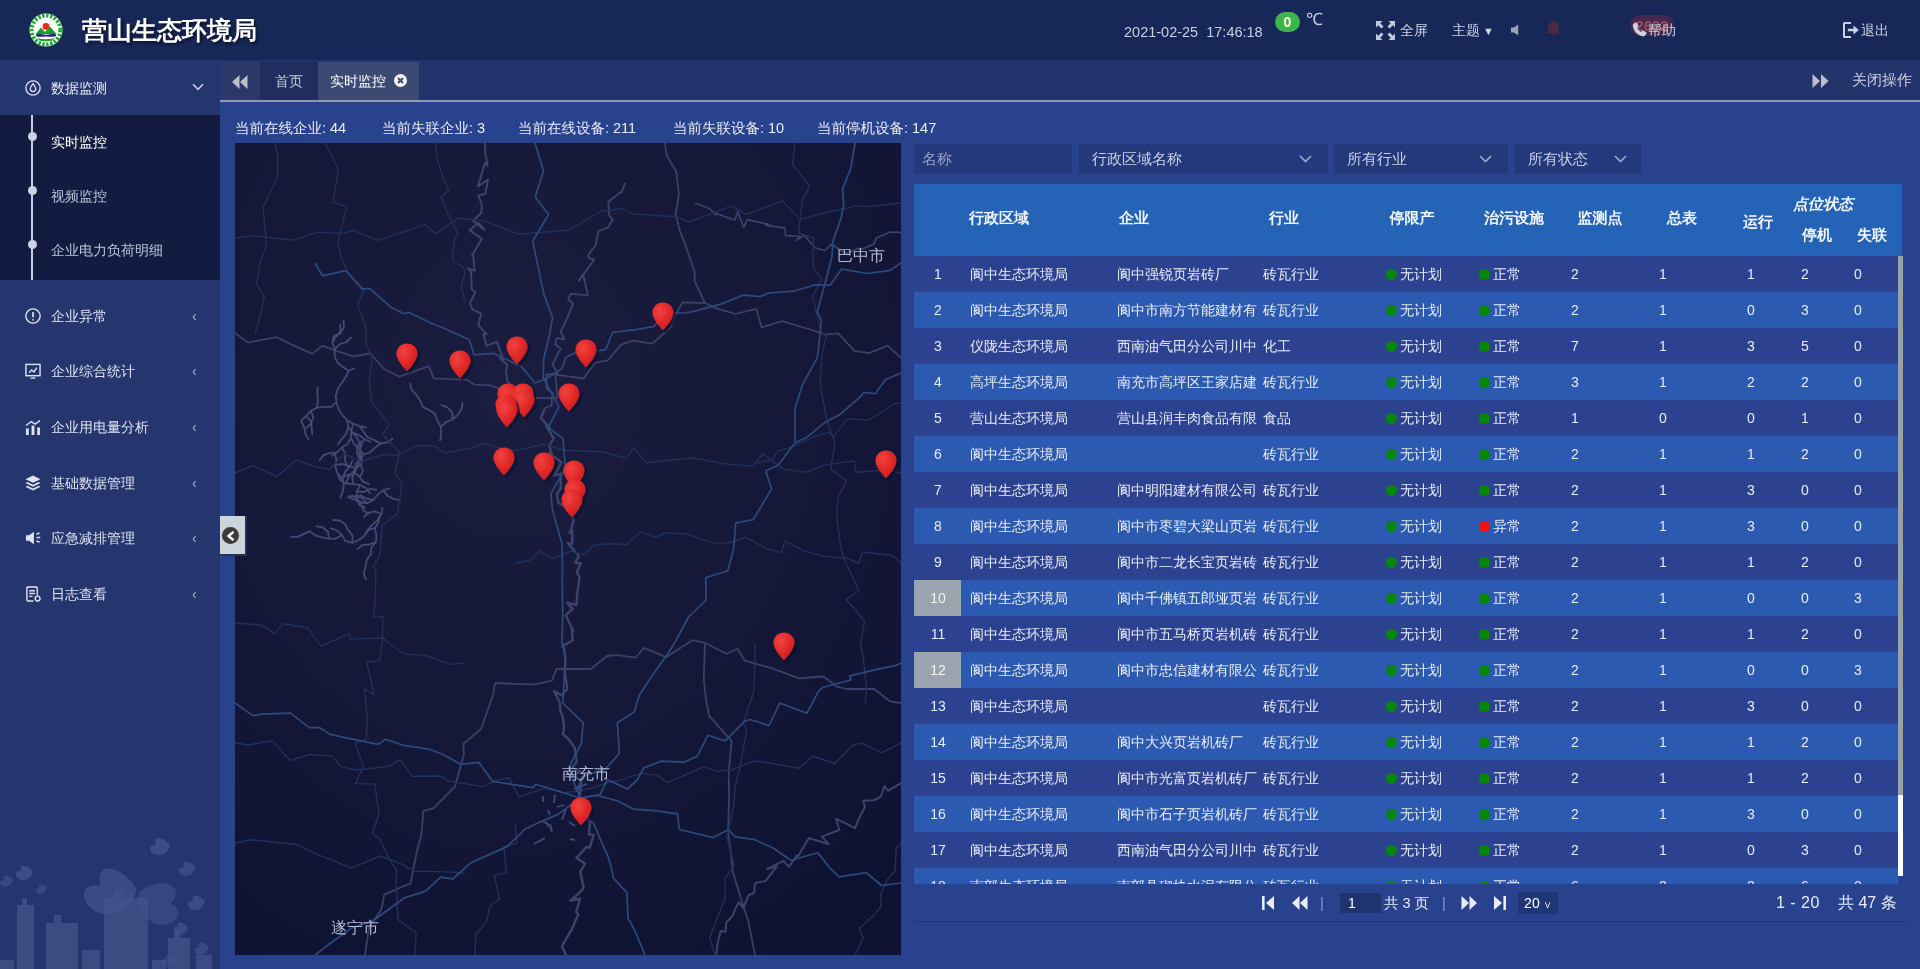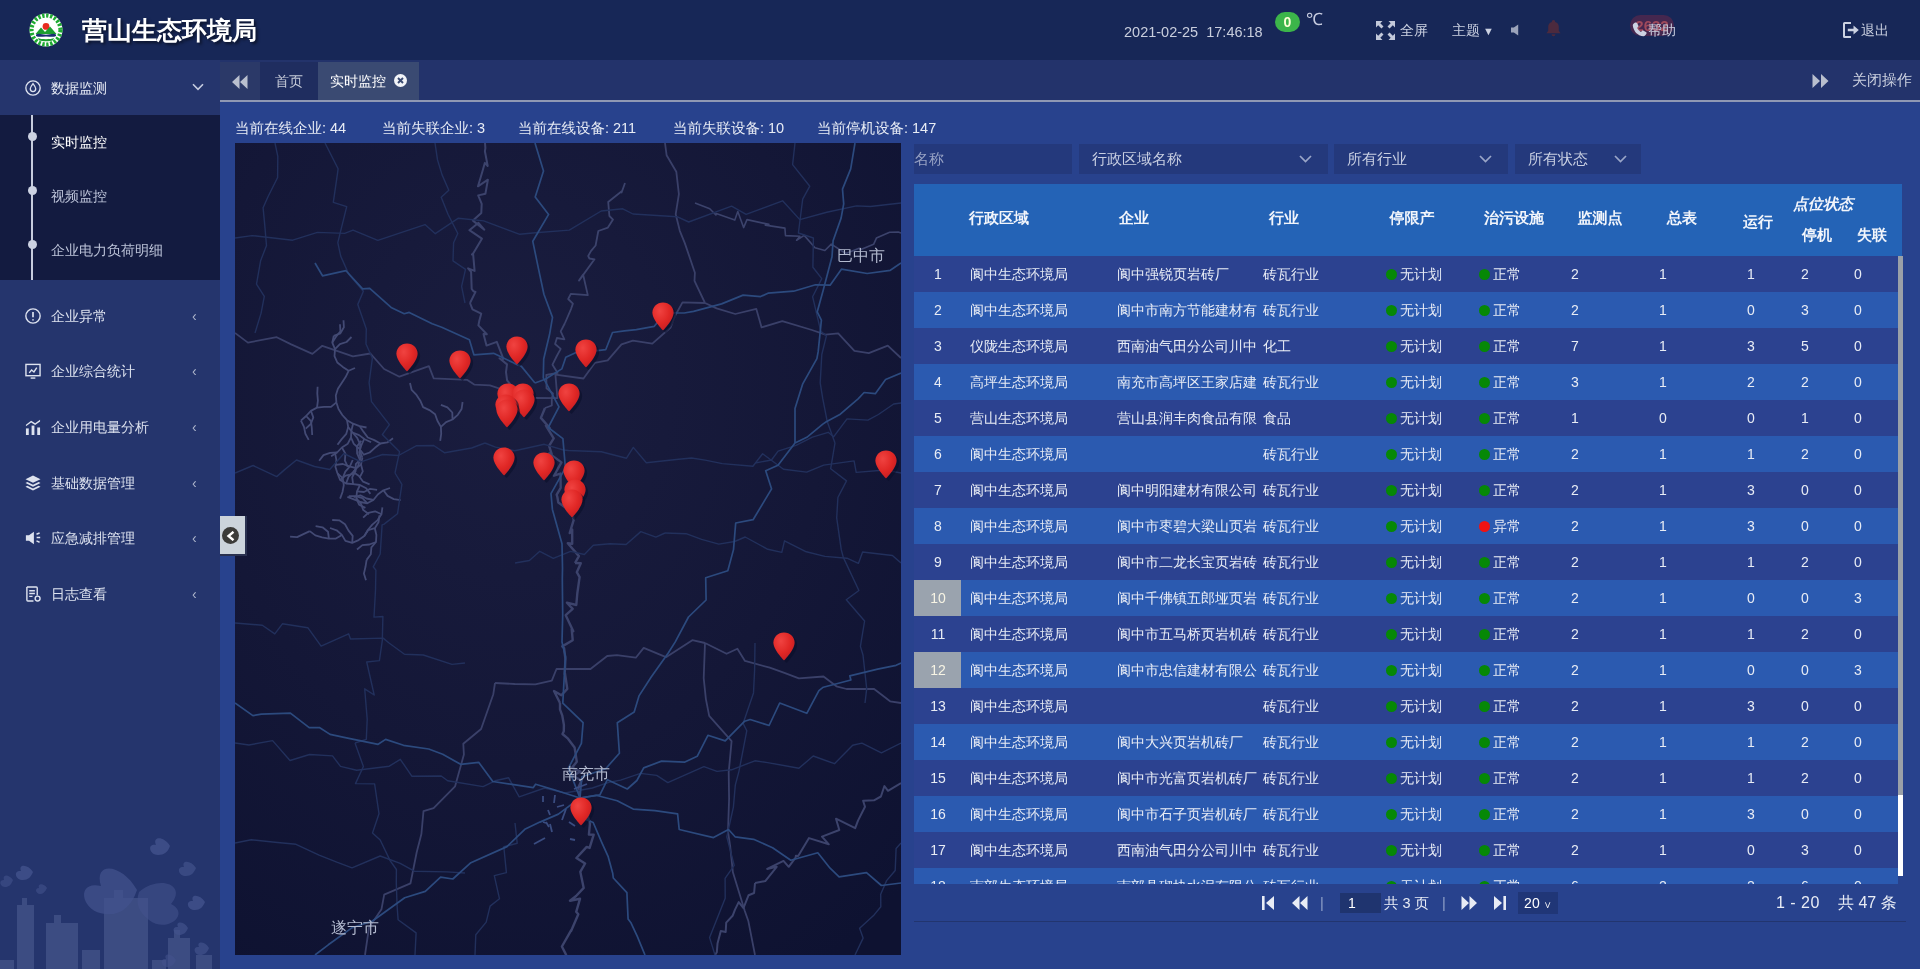--- a/index.html
+++ b/index.html
@@ -435,21 +435,21 @@
 </svg>
   </div>
 
 <div id="colbtn">
   <div class="abs" style="left:2px;top:11px;width:17px;height:17px;border-radius:50%;background:#3b3b39;"></div>
   <svg class="abs" style="left:6px;top:15px" width="9" height="10" viewBox="0 0 9 10" fill="none" stroke="#ffffff" stroke-width="2.4">
     <path d="M7.5 0.8 L2.5 5 L7.5 9.2"></path>
   </svg>
 </div>
 
-<div class="filter" style="left:914px;width:158px;padding-left:0;color:#97a2c4;">名称</div>
+<div class="filter" style="left:914px;width:158px;padding-left:8px;color:#97a2c4;">名称</div>
 <div class="filter" style="left:1079px;width:249px;padding-left:13px;">行政区域名称
   <svg class="abs" style="right:16px;top:11px" width="13" height="8" viewBox="0 0 13 8" fill="none" stroke="#9aa6c8" stroke-width="1.7">
       <path d="M1 1 L6.5 6.6 L12 1"></path>
     </svg>
 </div>
 <div class="filter" style="left:1334px;width:174px;padding-left:13px;">所有行业
   <svg class="abs" style="right:16px;top:11px" width="13" height="8" viewBox="0 0 13 8" fill="none" stroke="#9aa6c8" stroke-width="1.7">
       <path d="M1 1 L6.5 6.6 L12 1"></path>
     </svg>
 </div>

